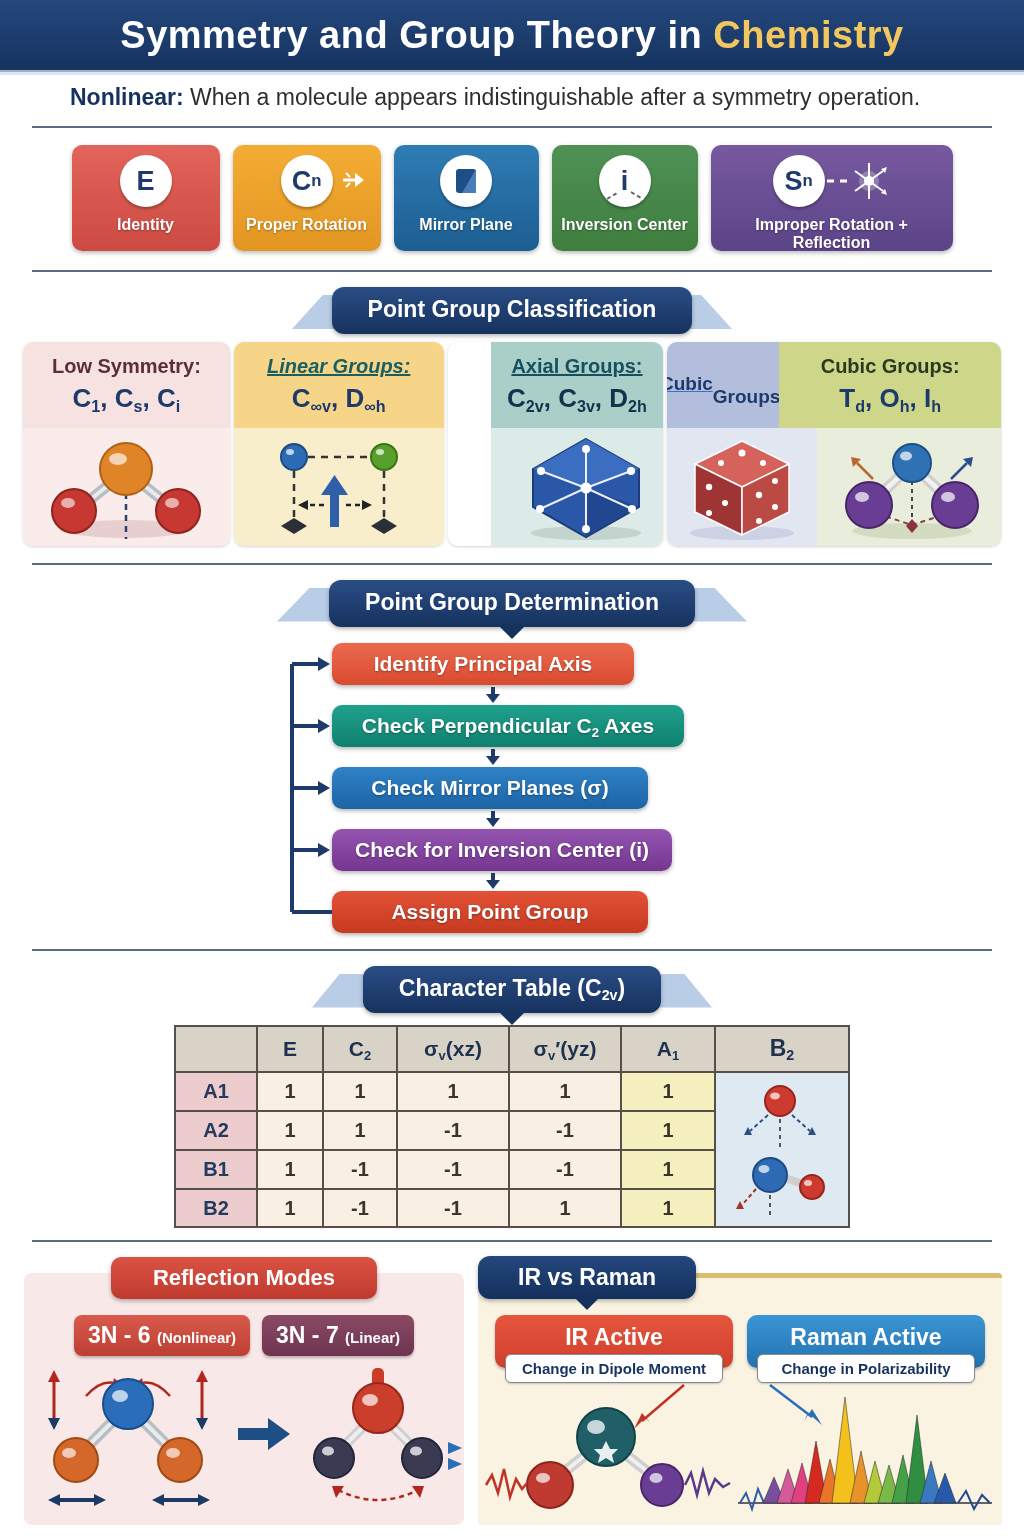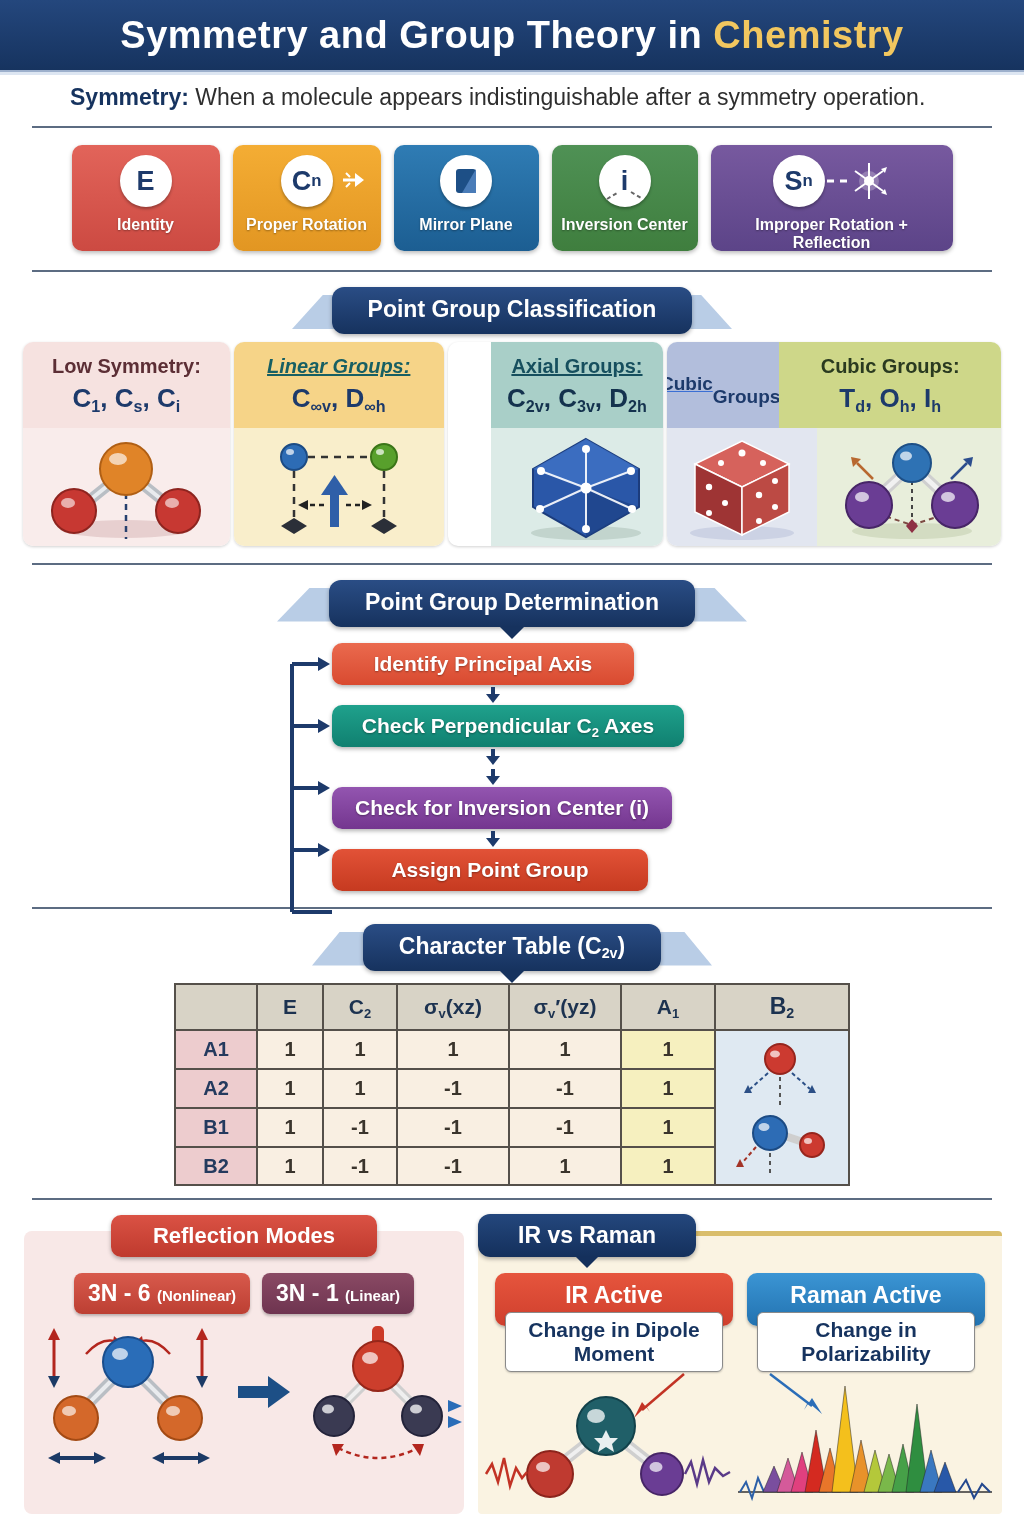--- a/index.html
+++ b/index.html
@@ -126,33 +126,33 @@
     box-shadow:0 2px 4px rgba(0,0,0,.3); }
   .ir-pill::after { content:""; position:absolute; left:50%; bottom:-11px; transform:translateX(-50%);
     border:12px solid transparent; border-top:12px solid #14305c; border-bottom:0; }
   .ir-cols { display:flex; justify-content:space-around; margin-top:16px; padding:0 10px; }
   .ir-col { width:238px; display:flex; flex-direction:column; align-items:center; }
   .active-box { width:100%; text-align:center; color:#fff; font-weight:bold; font-size:23px;
     padding:9px 0 17px; border-radius:10px; box-shadow:0 2px 3px rgba(0,0,0,.25); }
   .active-ir { background:linear-gradient(180deg,#e6553d,#cf3f2d); }
   .active-raman { background:linear-gradient(180deg,#3b95d4,#2272b0); }
   .cond-box { background:#fff; border:1px solid #8a8a8a; border-radius:6px; color:#16335f;
-    font-weight:bold; font-size:21px; padding:5px 8px; margin-top:-14px; width:92%;
+    font-weight:bold; font-size:15px; padding:5px 8px; margin-top:-14px; width:92%;
     text-align:center; box-shadow:0 1px 2px rgba(0,0,0,.2); position:relative; }
   .ir-illus-row { display:flex; justify-content:space-between; padding:0 6px; }
 </style>
 </head>
 <body>
 
 <header class="masthead">
   <h1><span>Symmetry and Group Theory in </span><span class="accent">Chemistry</span></h1>
 </header>
 
 <div class="definition-bar">
-  <span class="def-label">Symmetry:</span><span> When a molecule appears indistinguishable after a symmetry operation.</span>
+  <span class="def-label">Nonlinear:</span><span> When a molecule appears indistinguishable after a symmetry operation.</span>
 </div>
 <hr class="rule">
 
 <section class="ops-row">
   <div class="op-card op-identity">
     <div class="op-circle">E</div>
     <div class="op-label">Identity</div>
   </div>
   <div class="op-card op-rotation">
     <div class="op-circle">C<sub>n</sub></div>
@@ -360,20 +360,21 @@
     <div class="flow-box fb0">Identify Principal Axis</div>
     <svg class="flow-arrow" width="18" height="16">
         <path d="M9 0 V8" stroke="#1d3a6b" stroke-width="4"></path>
         <polygon points="2,7 16,7 9,16" fill="#1d3a6b"></polygon>
       </svg>
     <div class="flow-box fb1">Check Perpendicular C<sub>2</sub> Axes</div>
     <svg class="flow-arrow" width="18" height="16">
         <path d="M9 0 V8" stroke="#1d3a6b" stroke-width="4"></path>
         <polygon points="2,7 16,7 9,16" fill="#1d3a6b"></polygon>
       </svg>
+    <div class="flow-box fb2">Check Mirror Planes (σ)</div>
     <svg class="flow-arrow" width="18" height="16">
         <path d="M9 0 V8" stroke="#1d3a6b" stroke-width="4"></path>
         <polygon points="2,7 16,7 9,16" fill="#1d3a6b"></polygon>
       </svg>
     <div class="flow-box fb3">Check for Inversion Center (i)</div>
     <svg class="flow-arrow" width="18" height="16">
         <path d="M9 0 V8" stroke="#1d3a6b" stroke-width="4"></path>
         <polygon points="2,7 16,7 9,16" fill="#1d3a6b"></polygon>
       </svg>
     <div class="flow-box fb4">Assign Point Group</div>
@@ -462,21 +463,21 @@
     </tbody>
   </table>
 </section>
 <hr class="rule">
 
 <div class="bottom-row">
   <div class="vib-panel">
     <div class="vib-pill">Reflection Modes</div>
     <div class="vib-badges">
       <div class="badge badge-nonlinear"><span>3N - 6 </span><small>(Nonlinear)</small></div>
-      <div class="badge badge-linear"><span>3N - 1 </span><small>(Linear)</small></div>
+      <div class="badge badge-linear"><span>3N - 7 </span><small>(Linear)</small></div>
     </div>
     <div class="vib-illus">
       <svg width="216" height="152">
         <line x1="104" y1="48" x2="52" y2="100" stroke="#b9bec4" stroke-width="11"></line>
         <line x1="104" y1="48" x2="156" y2="100" stroke="#b9bec4" stroke-width="11"></line>
         <line x1="104" y1="48" x2="52" y2="100" stroke="#e9ebee" stroke-width="4"></line>
         <line x1="104" y1="48" x2="156" y2="100" stroke="#e9ebee" stroke-width="4"></line>
         <line x1="30" y1="22" x2="30" y2="62" stroke="#b3261e" stroke-width="3"></line>
         <polygon points="24,24 36,24 30,12" fill="#b3261e"></polygon>
         <polygon points="24,60 36,60 30,72" fill="#1c3a66"></polygon>

